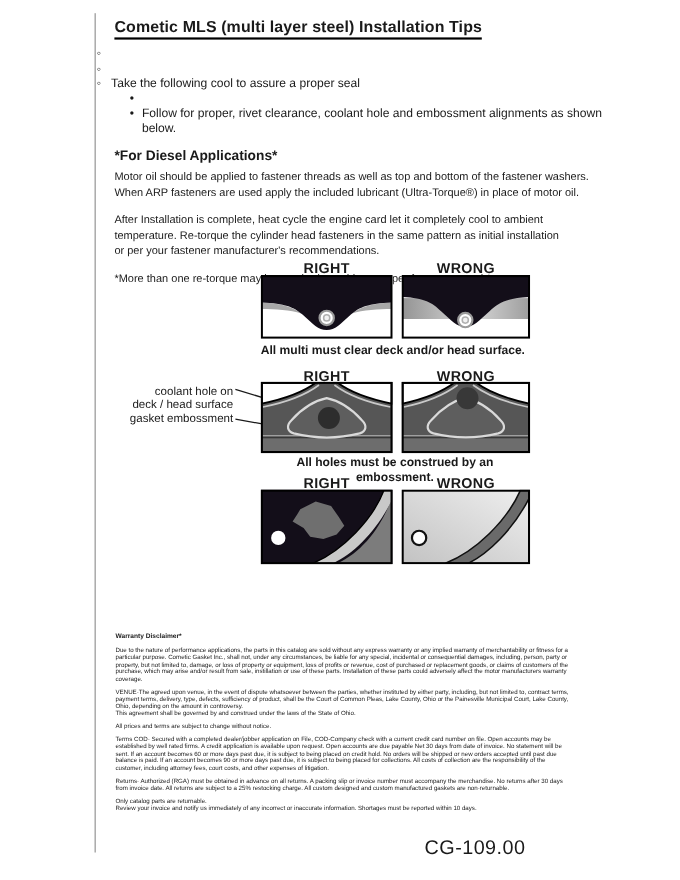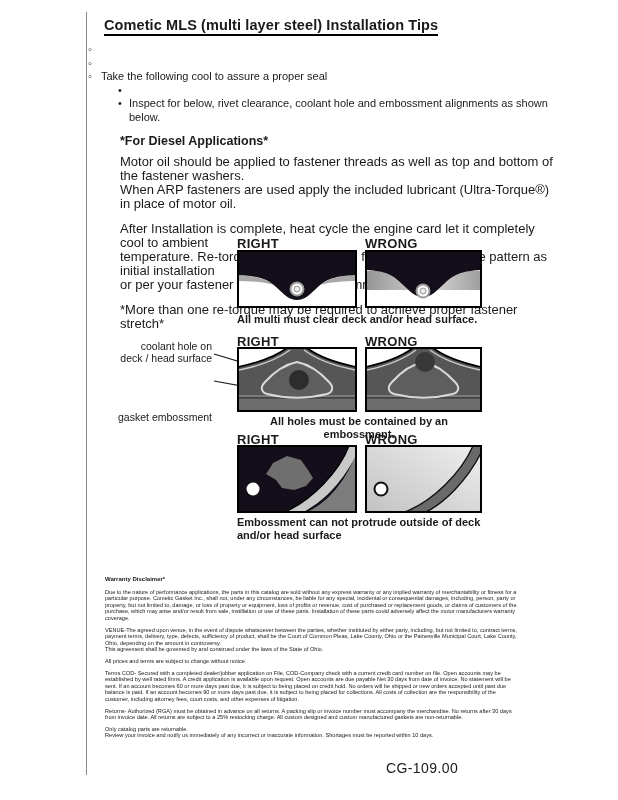--- a/index.html
+++ b/index.html
@@ -13,55 +13,55 @@
   
   .content { position:absolute; left:88px; top:16px; width:468px; }
   .title { margin-left:16px; display:inline-block; font-size:14.5px; font-weight:bold;
            border-bottom:2px solid #000; padding-bottom:1px; letter-spacing:0.1px; }
   .bullets { margin-top:7px; font-size:11px; line-height:13.5px; }
   .bullet { display:flex; }
   .bullet .mk { width:13px; flex:none; text-align:left; font-size:11px; }
   .sub { margin-left:30px; }
   .sub .mk { width:11px; font-size:11px; }
 
-  .diesel { margin-left:32px; margin-top:10px; }
+  .diesel { margin-left:16px; margin-top:10px; }
   .diesel h2 { font-size:12.5px; font-weight:bold; margin:0 0 7px 0; }
-  .para { font-size:13px; line-height:14px; margin:0 0 11px 0; white-space:pre-line; }
+  .para { font-size:10px; line-height:14px; margin:0 0 11px 0; white-space:pre-line; }
 
   
   .row { position:absolute; }
-  .dg-label { position:absolute; top:0; text-align:left; font-size:13px; font-weight:bold; letter-spacing:0.3px; }
+  .dg-label { position:absolute; top:0; text-align:center; font-size:13px; font-weight:bold; letter-spacing:0.3px; }
   .caption { position:absolute; font-size:11px; font-weight:bold; white-space:pre-line; line-height:13px; }
   svg.diag { display:block; }
 
   #row1 { left:237px; top:236px; width:260px; height:95px; }
   #row1 .box-a { position:absolute; left:0; top:14px; }
   #row1 .box-b { position:absolute; left:128px; top:14px; }
   #row1 .caption { left:0; top:77px; }
 
   #row2 { left:88px; top:334px; width:530px; height:100px; }
   #row2 .box-a { position:absolute; left:149px; top:13px; }
   #row2 .box-b { position:absolute; left:277px; top:13px; }
   #row2 .caption { left:146px; top:81px; width:250px; text-align:center; }
   .callout { position:absolute; left:0; width:124px; text-align:right; font-size:10.5px; line-height:12px; white-space:pre-line; }
-  #callout-coolant { top:6px;text-align:right; }
-  #callout-embossment { top:41px;margin-top:36px; }
+  #callout-coolant { top:16px;text-align:right; }
+  #callout-embossment { top:41px; }
   .leader-svg { position:absolute; left:0; top:0; pointer-events:none; }
 
   #row3 { left:237px; top:432px; width:260px; height:115px; }
   #row3 .box-a { position:absolute; left:0; top:13px; }
   #row3 .box-b { position:absolute; left:128px; top:13px; }
   #row3 .caption { left:0; top:84px; }
 
   
   .legal { position:absolute; left:105px; top:576px; width:414px; font-size:5.6px; line-height:6.6px; }
   .legal h3 { font-size:6px; font-weight:bold; margin:0 0 6px 0; }
   .legal p { margin:0 0 5px 0; white-space:pre-line; }
 
-  .footer-code { position:absolute; left:386px; top:760px; font-size:14px; letter-spacing:0.4px; }
+  .footer-code { position:absolute; left:386px; top:760px; font-size:18px; letter-spacing:0.4px; }
 </style>
 </head>
 <body>
 
 <div class="page">
   <div class="vrule"></div>
 
   <div class="content">
     <div class="title">Cometic MLS (multi layer steel) Installation Tips</div>
 
@@ -74,21 +74,21 @@
       </div>
       <div class="bullet">
         <span class="mk">◦</span>
         <span>Take the following cool to assure a proper seal</span>
       </div>
       <div class="bullet sub">
         <span class="mk">•</span>
       </div>
       <div class="bullet sub">
         <span class="mk">•</span>
-        <span>Inspect for below, rivet clearance, coolant hole and embossment alignments as shown below.</span>
+        <span>Follow for proper, rivet clearance, coolant hole and embossment alignments as shown below.</span>
       </div>
     </div>
 
     <div class="diesel">
       <h2>*For Diesel Applications*</h2>
       <p class="para">Motor oil should be applied to fastener threads as well as top and bottom of the fastener washers.
 When ARP fasteners are used apply the included lubricant (Ultra-Torque®) in place of motor oil.</p>
       <p class="para">After Installation is complete, heat cycle the engine card let it completely cool to ambient
 temperature. Re-torque the cylinder head fasteners in the same pattern as initial installation
 or per your fastener manufacturer's recommendations.</p>
@@ -166,21 +166,21 @@
         <line x1="1" y1="49" x2="116" y2="49" stroke="#9f9f9f" stroke-width="1"></line>
         <path d="M1,1 H48 C36,10 19,16 1,20 Z" fill="#ffffff" stroke="#000000" stroke-width="1.6"></path>
         <path d="M116,1 H68 C80,10 98,16 116,20 Z" fill="#ffffff" stroke="#000000" stroke-width="1.6"></path>
         <path d="M51,3 C39,12 21,19 2,23" fill="none" stroke="#c9c9c9" stroke-width="1.5"></path>
         <path d="M65,3 C77,12 96,19 115,23" fill="none" stroke="#c9c9c9" stroke-width="1.5"></path>
         <path d="M29,47 C23,45 22,40 27,35 C37,24 48,17 58,15 C68,17 80,24 90,35 C95,40 94,45 88,47 C68,52 49,52 29,47 Z" fill="#5e5e5e" stroke="#d9d9d9" stroke-width="2"></path>
         <circle cx="60" cy="15" r="10" fill="#383838"></circle>
         <rect x="1" y="1" width="115" height="63" fill="none" stroke="#000000" stroke-width="2"></rect>
       </svg>
     </div>
-    <div class="caption">All holes must be contained by an embossment.</div>
+    <div class="caption">All holes must be construed by an embossment.</div>
   </div>
 
   <div class="row" id="row3">
     <div class="dg-label" style="left:0;width:120px;">RIGHT</div>
     <div class="dg-label" style="left:128px;width:117px;">WRONG</div>
     <div class="box-a">
       <svg class="diag" width="120" height="68" viewBox="0 0 120 68">
         <rect x="0" y="0" width="120" height="68" fill="#130e19"></rect>
         <path d="M70,67 C92,57 110,34 119,8 L119,67 Z" fill="#7c7c7c"></path>
         <path d="M48,67 C75,55 102,27 112,1 L119,1 L119,10 C106,37 85,58 66,67 Z" fill="#c9c9c9"></path>
@@ -197,22 +197,20 @@
             <stop offset="0" stop-color="#c2c2c2"></stop>
             <stop offset="1" stop-color="#efefef"></stop>
           </linearGradient>
         </defs>
         <rect x="0" y="0" width="117" height="68" fill="url(#g3w)"></rect>
         <path d="M40,67 C68,56 96,28 108,1 L116,1 L116,8 C101,37 79,58 61,67 Z" fill="#6a6a6a" stroke="#111111" stroke-width="1.4"></path>
         <circle cx="16" cy="44" r="6.5" fill="#ffffff" stroke="#111111" stroke-width="2"></circle>
         <rect x="1" y="1" width="115" height="66" fill="none" stroke="#000000" stroke-width="2"></rect>
       </svg>
     </div>
-    <div class="caption">Embossment can not protrude outside of deck
-and/or head surface</div>
   </div>
 
   <div class="legal">
     <h3>Warranty Disclaimer*</h3>
     <p>Due to the nature of performance applications, the parts in this catalog are sold without any express warranty or any implied warranty of merchantability or fitness for a particular purpose.  Cometic Gasket Inc., shall not, under any circumstances, be liable for any special, incidental or consequential damages, including, person, party or property, but not limited to, damage, or loss of property or equipment, loss of profits or revenue, cost of purchased or replacement goods, or claims of customers of the purchase, which may arise and/or result from sale, instillation or use of these parts.  Installation of these parts could adversely affect the motor manufacturers warranty coverage.</p>
     <p>VENUE-The agreed upon venue, in the event of dispute whatsoever between the parties, whether instituted by either party, including, but not limited to, contract terms, payment terms, delivery, type, defects, sufficiency of product, shall be the Court of Common Pleas, Lake County, Ohio or the Painesville Municipal Court, Lake County, Ohio, depending on the amount in controversy.
 This agreement shall be governed by and construed under the laws of the State of Ohio.</p>
     <p>All prices and terms are subject to change without notice.</p>
     <p>Terms COD- Secured with a completed dealer/jobber application on File, COD-Company check with a current credit card number on file.  Open accounts may be established by well rated firms.  A credit application is available upon request.  Open accounts are due payable Net 30 days from date of invoice.  No statement will be sent.  If an account becomes 60 or more days past due, it is subject to being placed on credit hold.  No orders will be shipped or new orders accepted until past due balance is paid.  If an account becomes 90 or more days past due, it is subject to being placed for collections.  All costs of collection are the responsibility of the customer, including attorney fees, court costs, and other expenses of litigation.</p>
     <p>Returns- Authorized (RGA) must be obtained in advance on all returns.  A packing slip or invoice number must accompany the merchandise.  No returns after 30 days from invoice date.  All returns are subject to a 25% restocking charge.  All custom designed and custom manufactured gaskets are non-returnable.</p>

